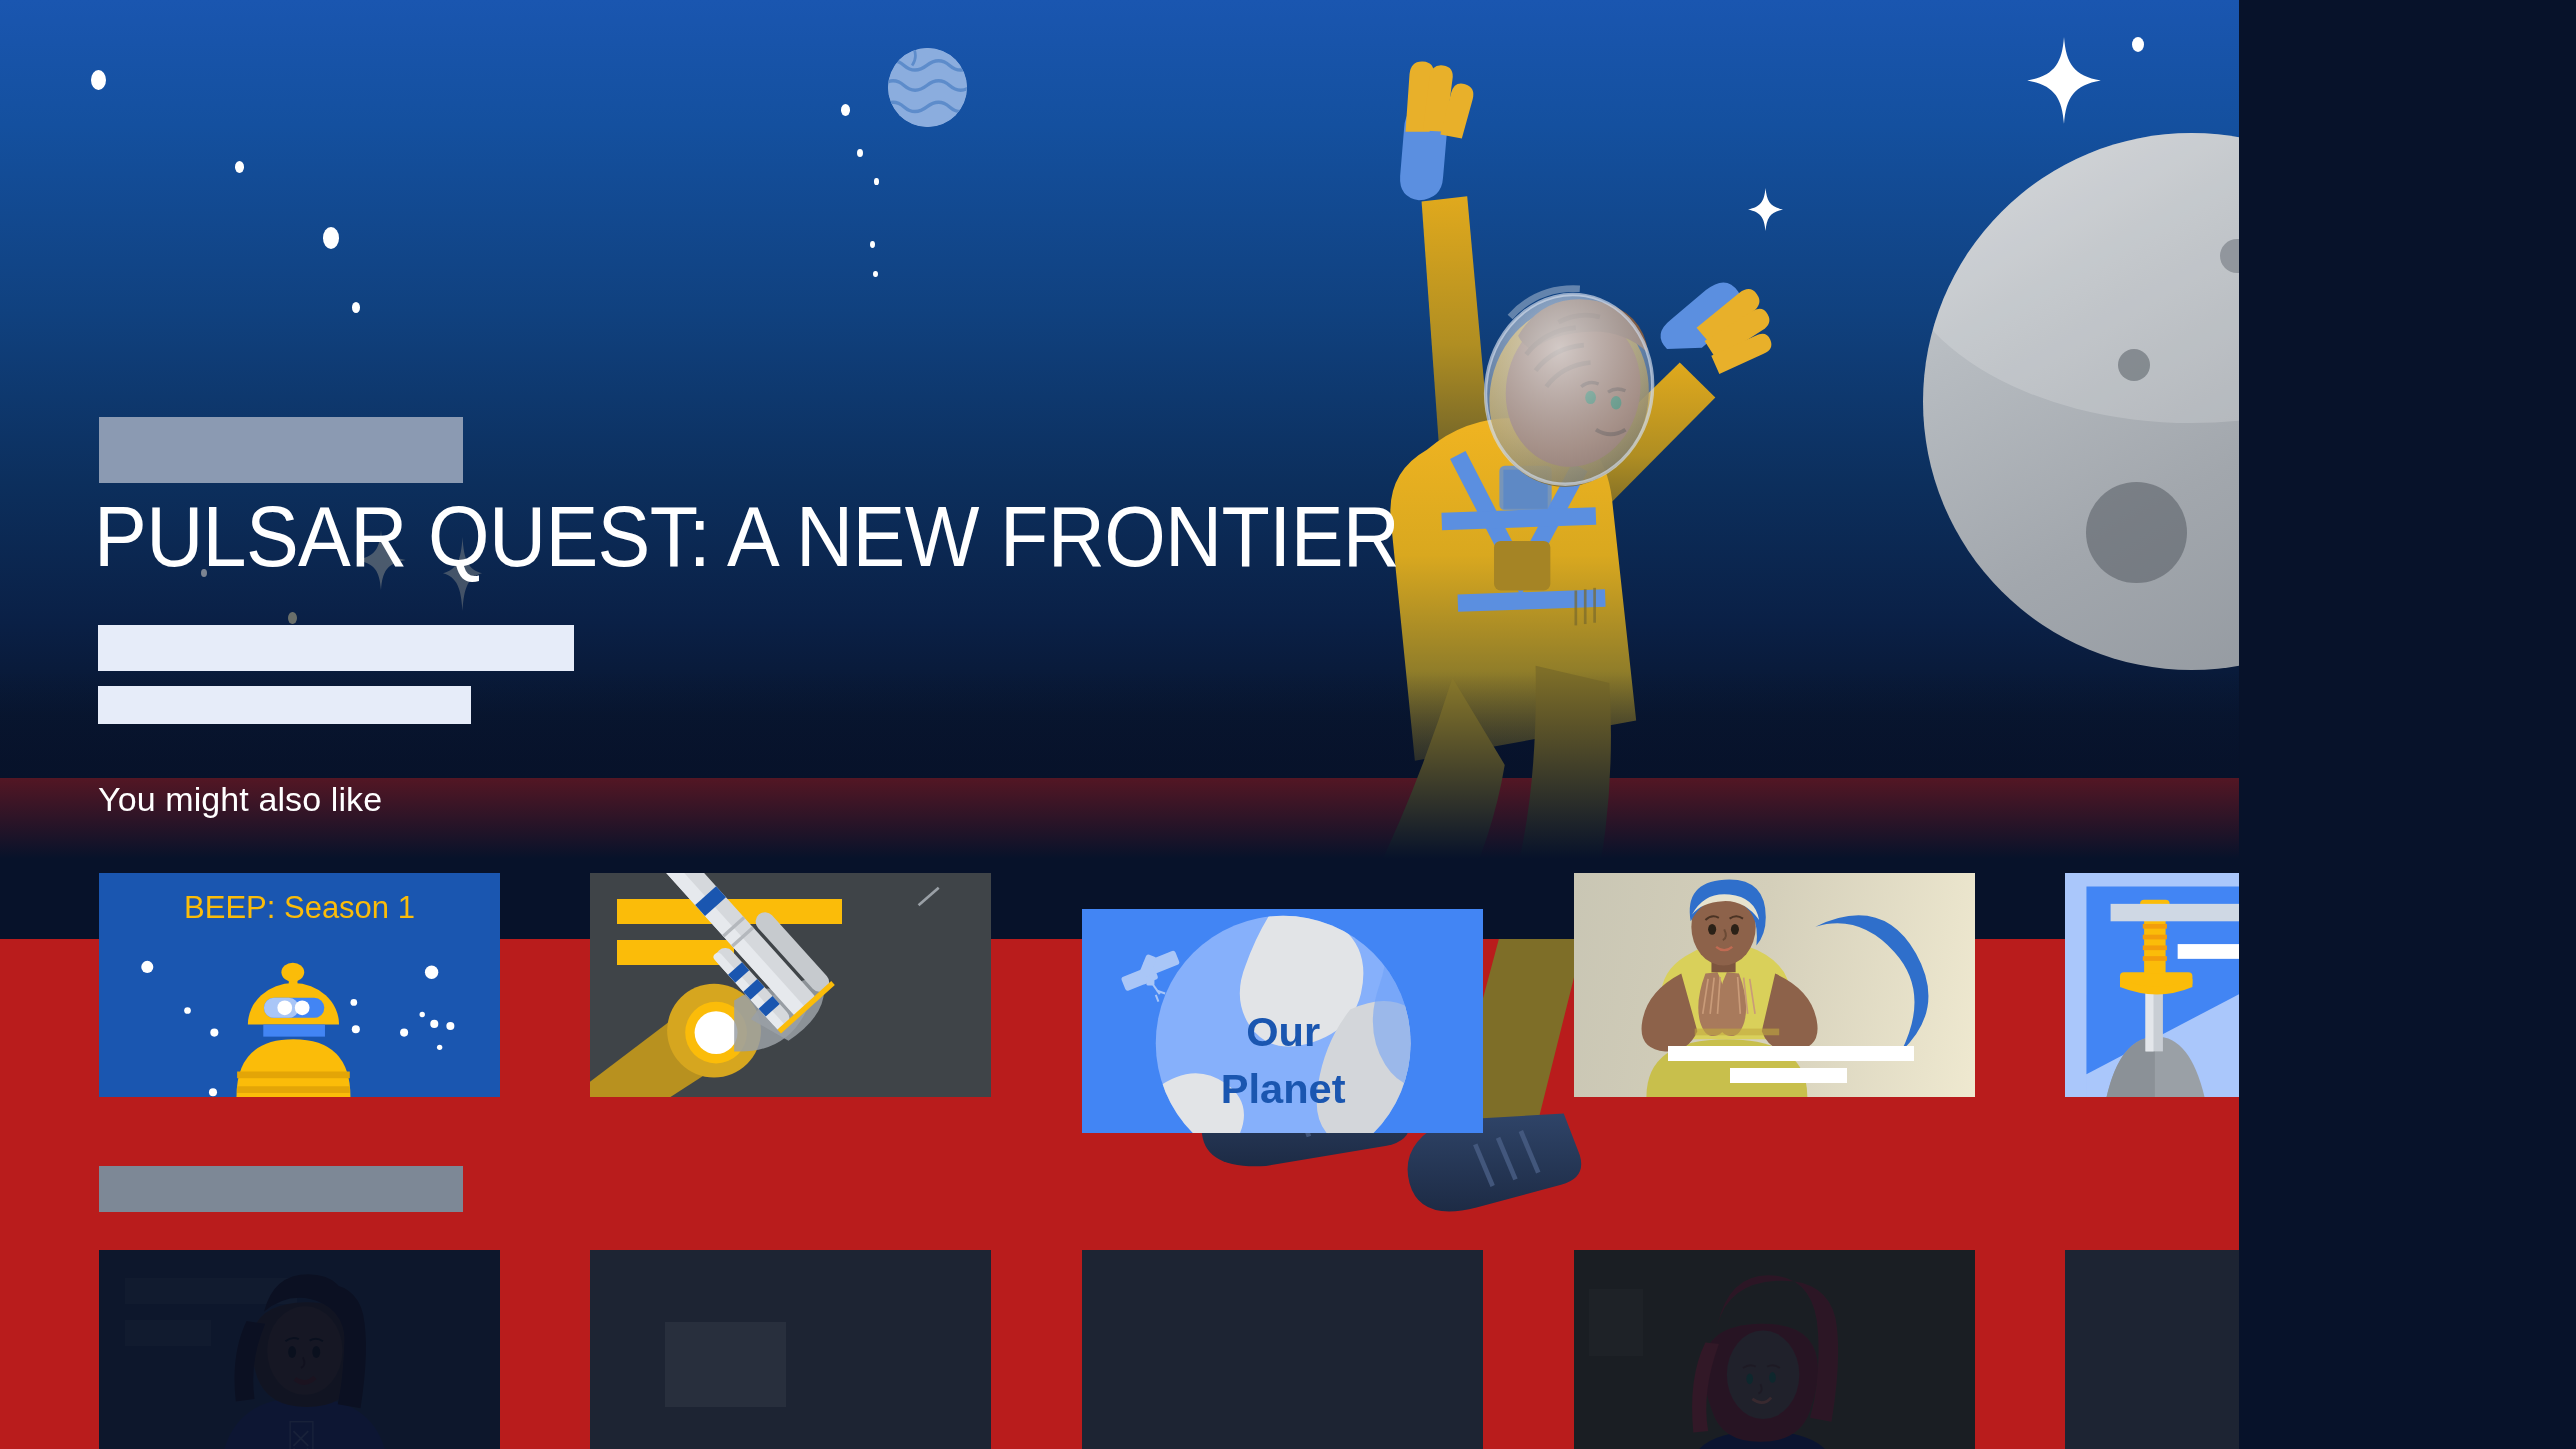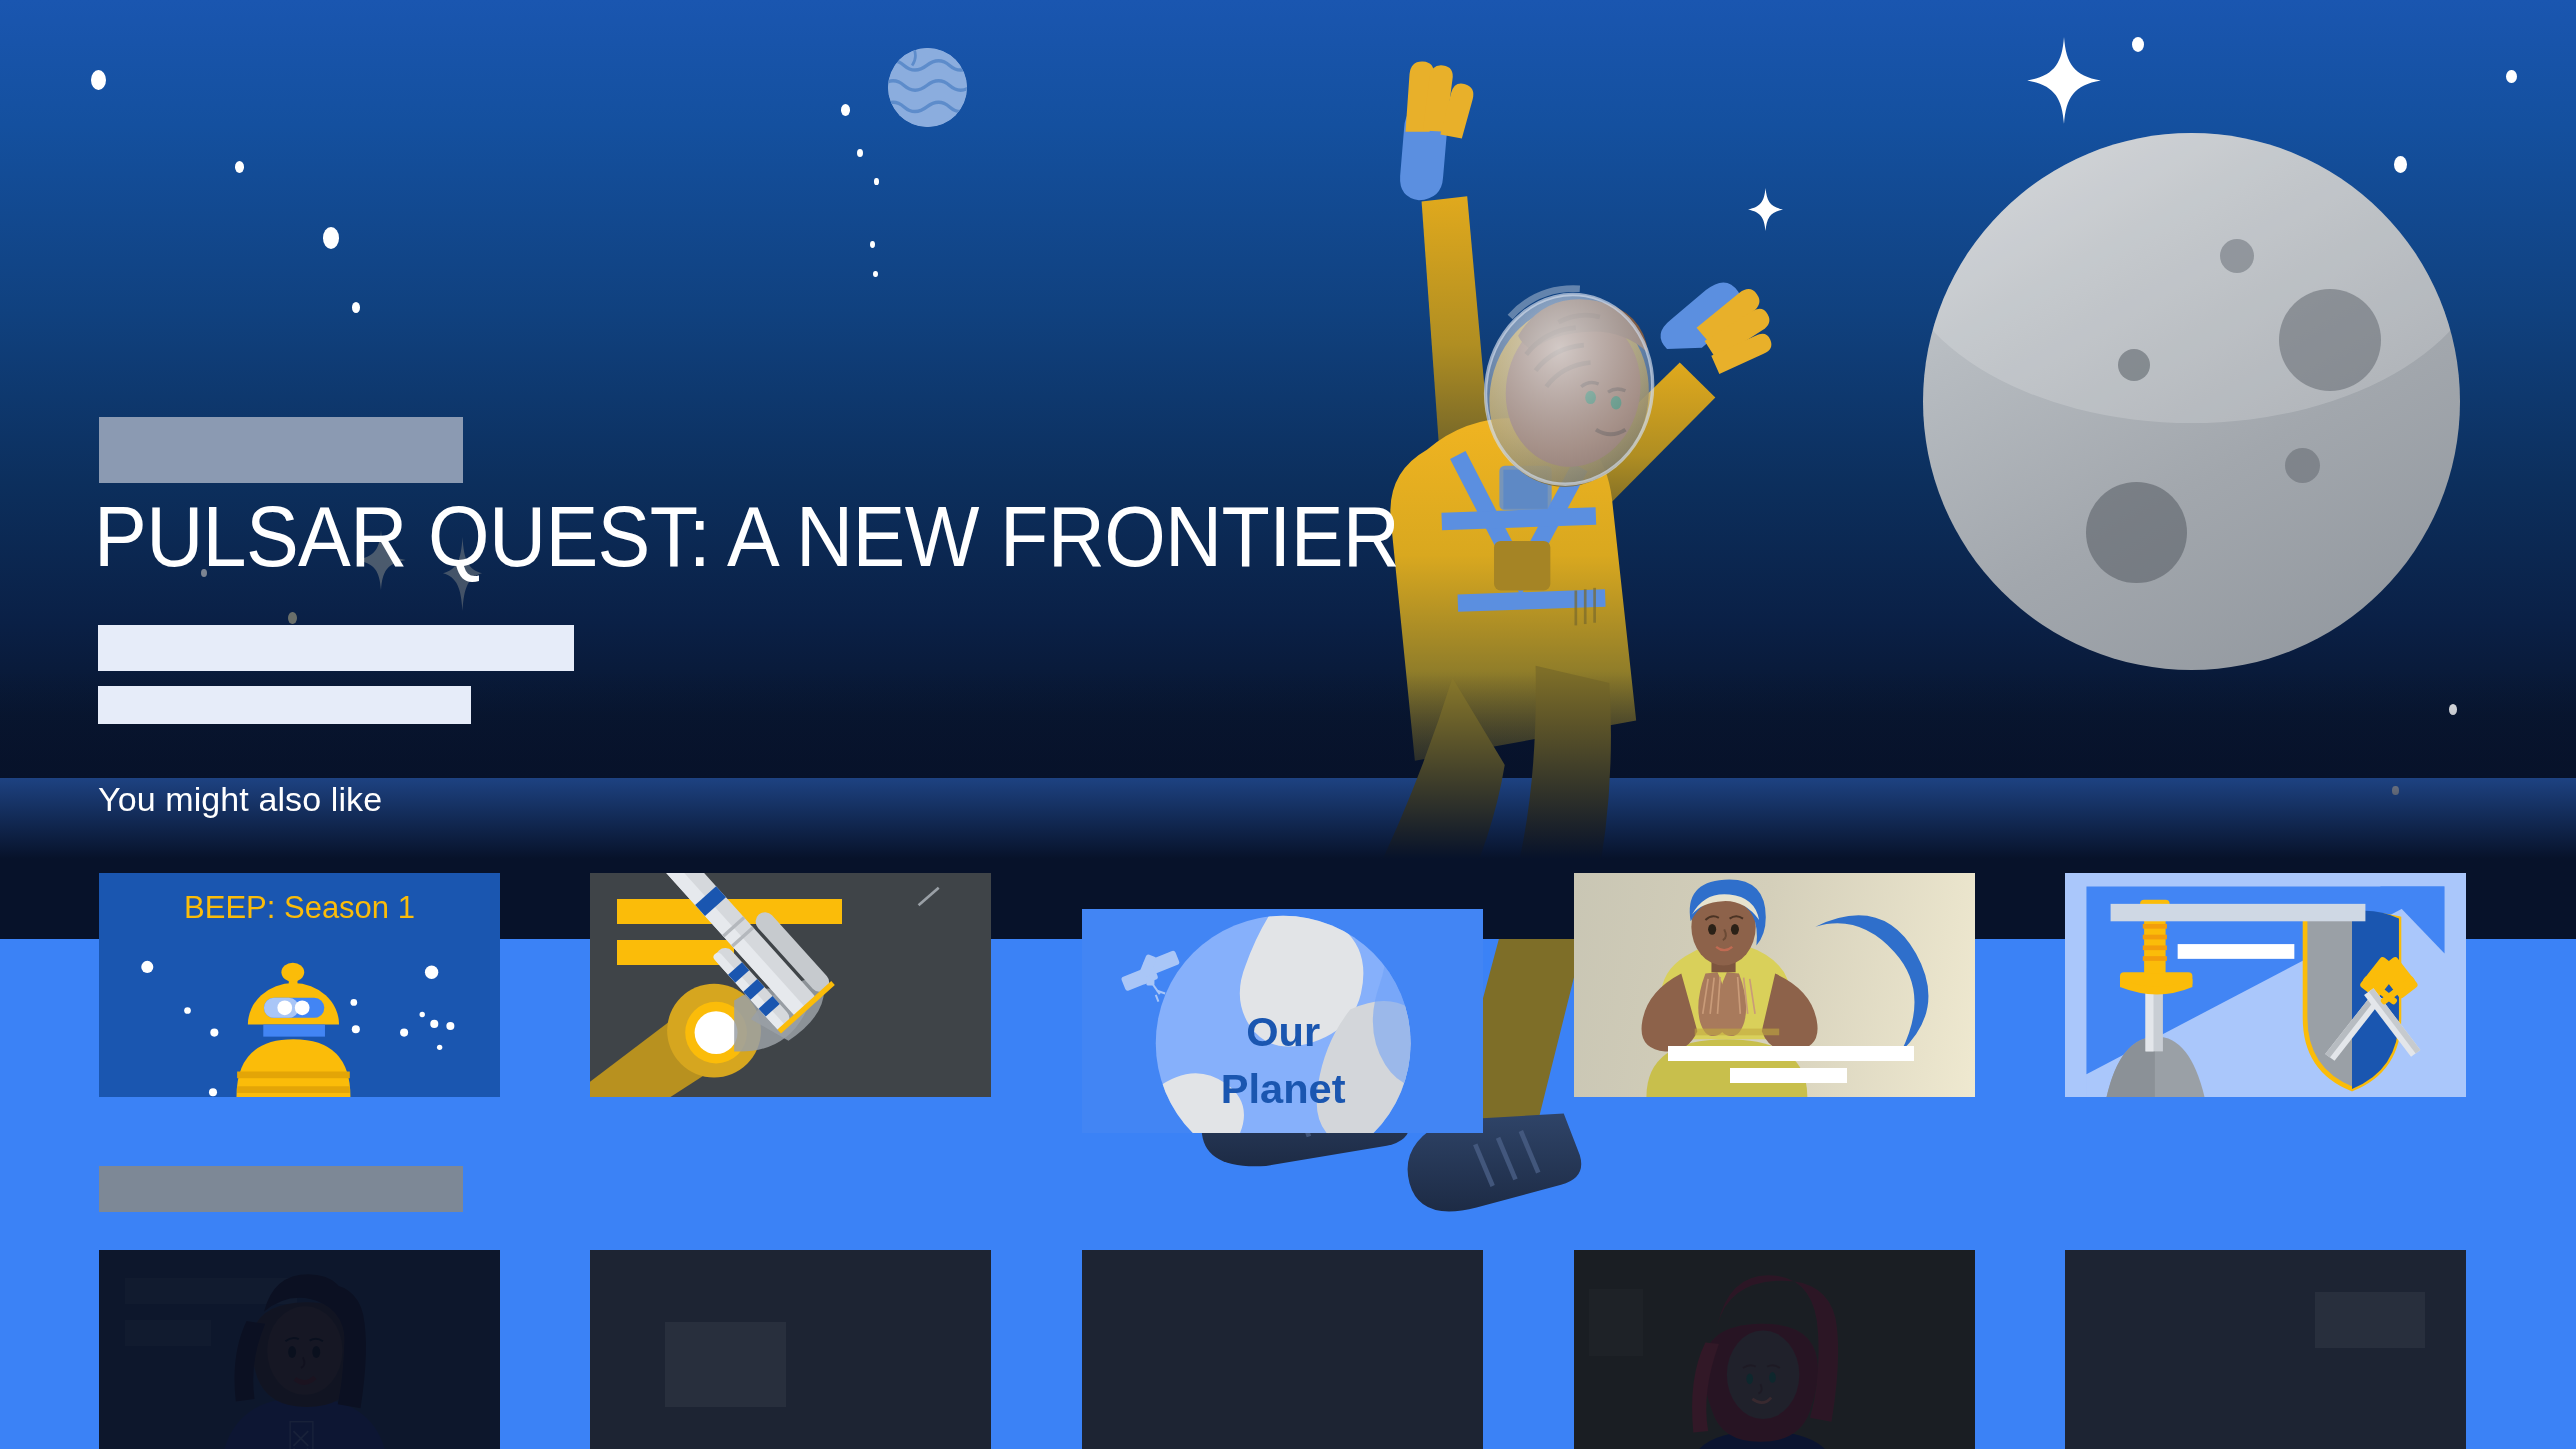--- a/index.html
+++ b/index.html
@@ -1,17 +1,17 @@
 <!DOCTYPE html>
 <html style="font-size:10.7px"><head>
 <meta charset="utf-8">
 <style>
   html,body{margin:0;padding:0;background:#07122a;}
   body{width:2576px;height:1449px;overflow:hidden;font-family:"Liberation Sans",sans-serif;}
-  #stage{position:relative;width:2576px;height:1449px;overflow:hidden;background:#3b82f6;}
+  #stage{position:relative;width:2239px;height:1449px;overflow:hidden;background:#b91c1c;}
 
   
   .hero-bg{position:absolute;left:0;top:0;width:2576px;height:778px;
     background:linear-gradient(180deg,#1a56b0 0%,#14509f 16%,#10417f 40%,#0c2f5d 62%,#0a2046 80%,#081630 92%,#07122a 100%);}
   .hero-fade{position:absolute;left:0;top:671px;width:2576px;height:268px;
     background:linear-gradient(180deg,rgba(7,18,42,0) 0%,#07122a 70%);}
 
   .star{position:absolute;background:#ffffff;border-radius:50%;}
   .sparkle{position:absolute;}
 

